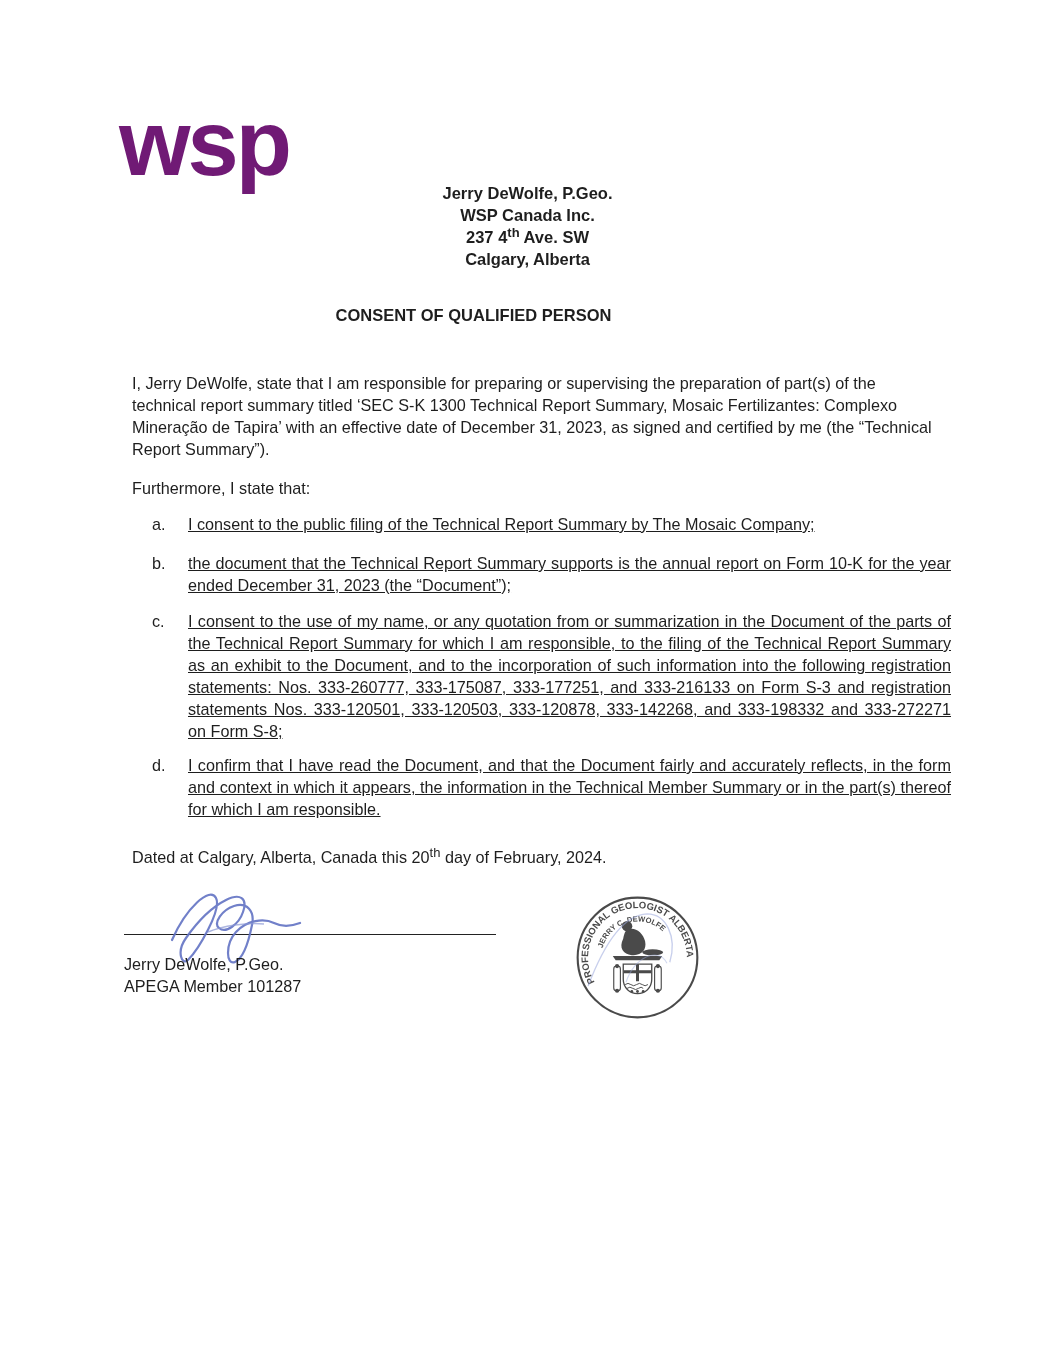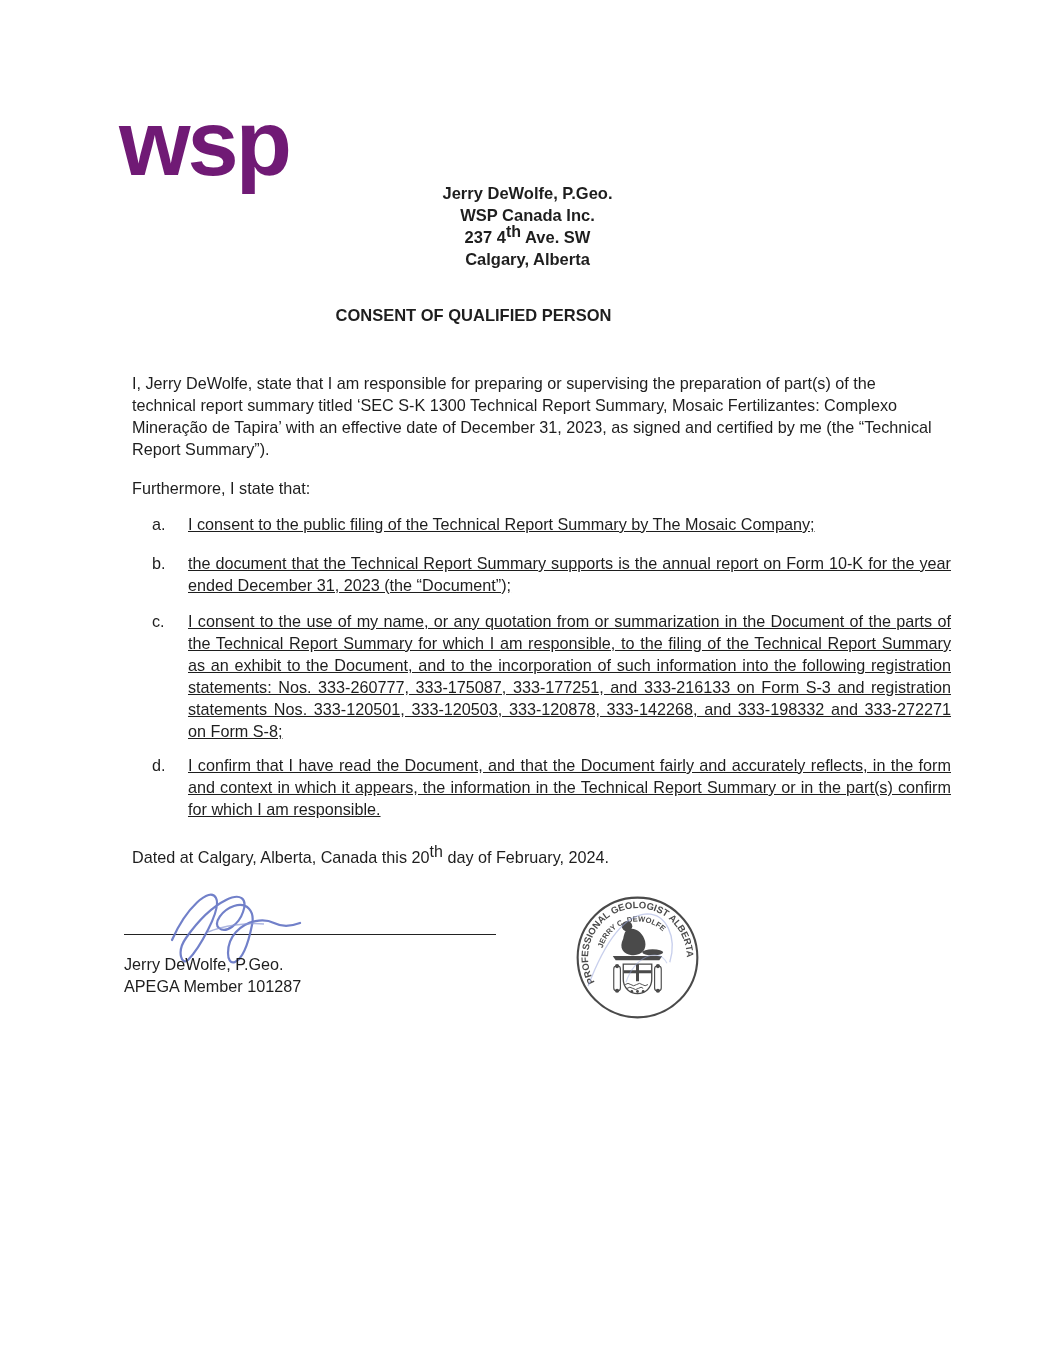--- a/index.html
+++ b/index.html
@@ -35,21 +35,21 @@
   .p2{margin-bottom:14px !important;}
   .consent-list{margin:0;}
   .list-item{display:flex;padding-left:28px;}
   .li-a{margin-bottom:17px;}
   .li-b{margin-bottom:14px;}
   .li-c{margin-bottom:12px;}
   .item-label{width:36px;flex:0 0 36px;}
   .item-text{flex:1;text-decoration:underline;}
   .just{text-align:justify;}
   .date-line{margin-top:26px !important;}
-  sup{font-size:16px;vertical-align:super;line-height:0;}
+  sup{font-size:13px;vertical-align:super;line-height:0;}
   .sig-rule{
     position:absolute;left:124px;top:934px;width:372px;height:0;
     border-top:1.6px solid #222222;
   }
   .sig-scribble{position:absolute;left:152px;top:878px;}
   .sig-id{
     position:absolute;left:124px;top:953px;
     font-size:16.2px;line-height:22px;
   }
   .seal-svg{position:absolute;left:571px;top:891px;}
@@ -85,21 +85,21 @@
       <div class="list-item li-b">
         <span class="item-label">b.</span>
         <span class="item-text just">the document that the Technical Report Summary supports is the annual report on Form 10-K for the year ended December 31, 2023 (the “Document”);</span>
       </div>
       <div class="list-item li-c">
         <span class="item-label">c.</span>
         <span class="item-text just">I consent to the use of my name, or any quotation from or summarization in the Document of the parts of the Technical Report Summary for which I am responsible, to the filing of the Technical Report Summary as an exhibit to the Document, and to the incorporation of such information into the following registration statements: Nos. 333-260777, 333-175087, 333-177251, and 333-216133 on Form S-3 and registration statements Nos. 333-120501, 333-120503, 333-120878, 333-142268, and 333-198332 and 333-272271 on Form S-8;</span>
       </div>
       <div class="list-item li-d">
         <span class="item-label">d.</span>
-        <span class="item-text just">I confirm that I have read the Document, and that the Document fairly and accurately reflects, in the form and context in which it appears, the information in the Technical Report Summary or in the part(s) confirm for which I am responsible.</span>
+        <span class="item-text just">I confirm that I have read the Document, and that the Document fairly and accurately reflects, in the form and context in which it appears, the information in the Technical Member Summary or in the part(s) thereof for which I am responsible.</span>
       </div>
     </div>
 
     <p class="date-line"><span>Dated at Calgary, Alberta, Canada this 20</span><sup>th</sup><span> day of February, 2024.</span></p>
   </div>
 
   <div class="sig-rule"></div>
   <svg class="sig-scribble" width="300" height="95" viewBox="0 0 300 95">
     <path d="M20,62 C34,30 58,8 64,20 C70,32 46,72 36,82 C30,88 24,74 34,60
              C48,40 62,28 74,22 C88,15 96,20 91,34 C87,46 74,56 67,50

